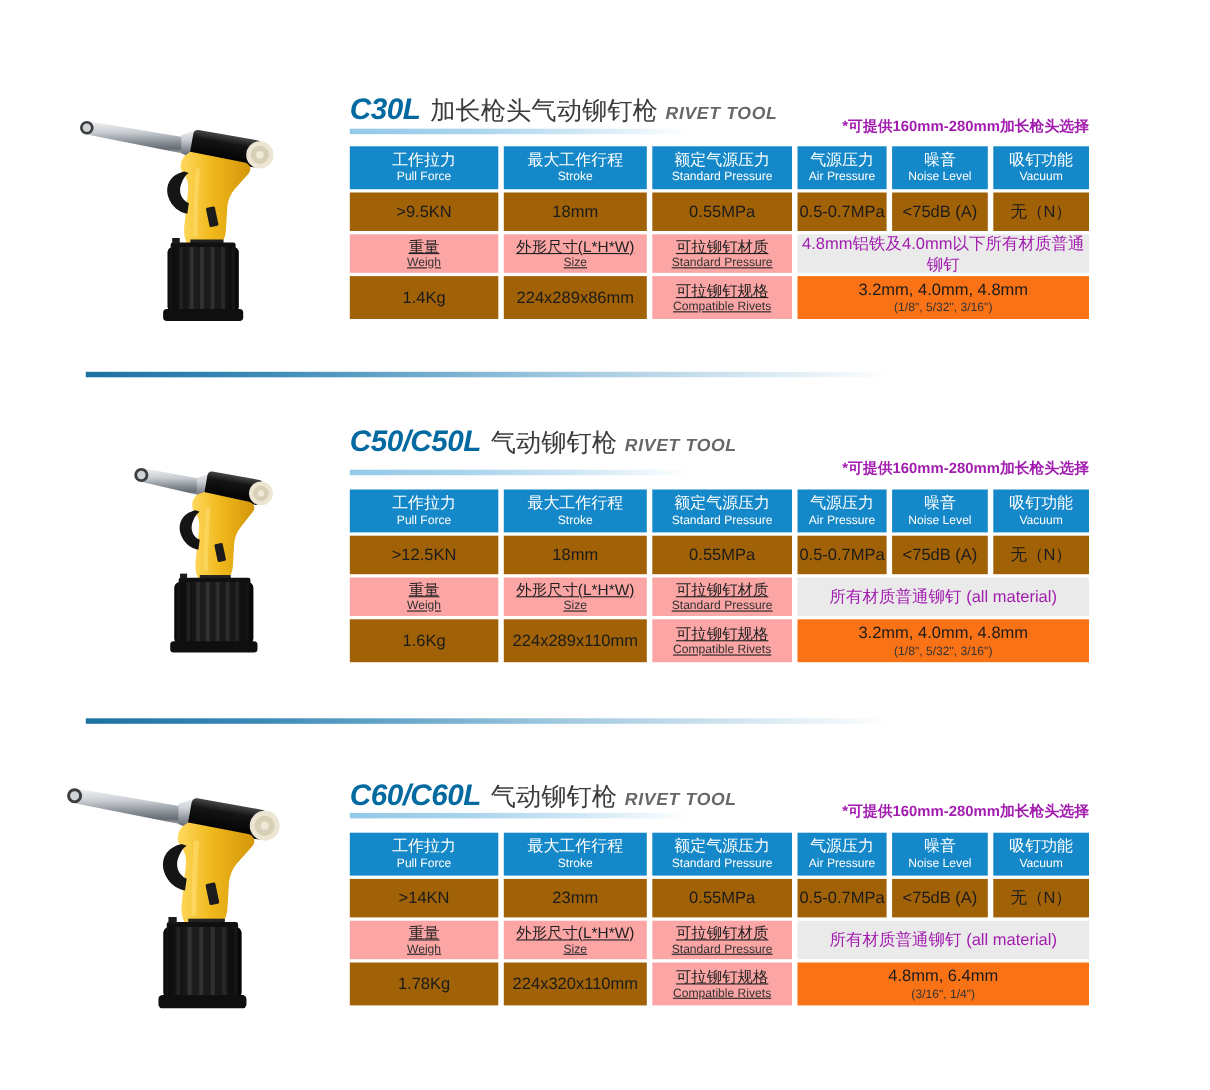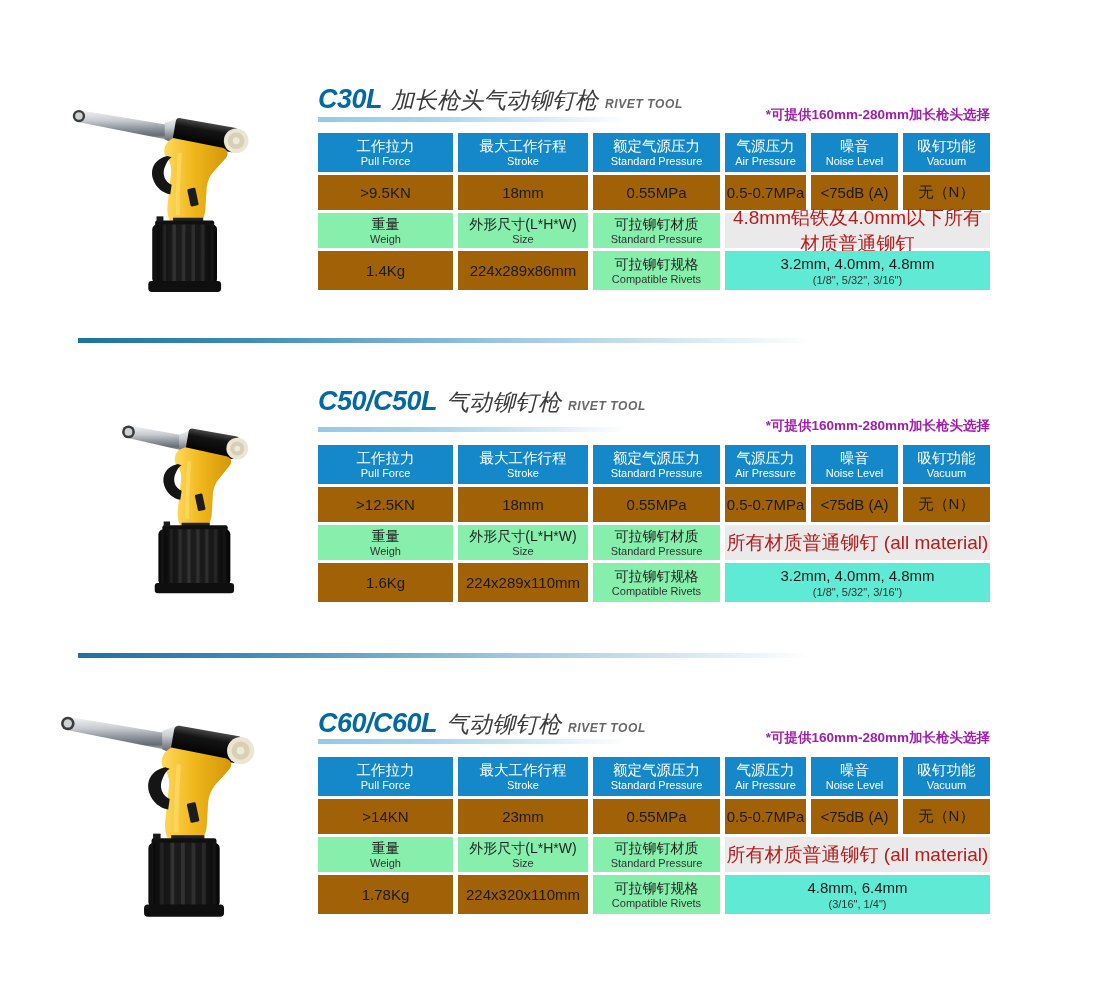--- a/index.html
+++ b/index.html
@@ -2,47 +2,47 @@
 <html><head>
 <meta charset="utf-8">
 <style>
   html,body{margin:0;padding:0;background:#fff;}
   .page{position:relative;width:1100px;height:991px;background:#ffffff;overflow:hidden;
         font-family:"Liberation Sans","DejaVu Sans",sans-serif;}
 
   
   .section-title{position:absolute;left:318px;white-space:nowrap;}
   .model{font-style:italic;font-weight:bold;font-size:27px;color:#0369a1;letter-spacing:-.5px;}
-  .pname{font-style:italic;font-size:23px;color:#3c3c3c;margin-left:9px;}
-  .rtool{font-style:italic;font-weight:bold;font-size:12px;color:#676767;margin-left:7px;letter-spacing:.6px;}
+  .pname{font-size:23px;color:#3c3c3c;margin-left:9px;}
+  .rtool{font-style:italic;font-weight:bold;font-size:16px;color:#676767;margin-left:7px;letter-spacing:.6px;}
 
   .underline{position:absolute;left:318px;width:310px;height:5px;
      background:linear-gradient(to right,#93c9e7 0%,#a9d4ec 35%,#cde6f4 65%,rgba(255,255,255,0) 100%);}
 
   .note{position:absolute;left:588px;width:402px;text-align:right;
         font-size:13.5px;font-weight:bold;color:#a21caf;}
 
   .divider{position:absolute;left:78px;width:940px;height:4.5px;
      background:linear-gradient(to right,#1d71a3 0%,#3d8cb8 18%,#9cc6de 45%,rgba(255,255,255,0) 78%);}
 
   
   .spec-table{position:absolute;left:318px;width:772px;display:grid;
      grid-template-columns:135px 130px 127px 81px 87px 87px;
      grid-template-rows:39px 35px 35px 39px;
      column-gap:5px;row-gap:3px;}
   .cell{display:flex;flex-direction:column;align-items:center;justify-content:center;text-align:center;}
   .hcell{background:#1488c8;color:#fff;}
   .hcell .zh{font-size:14.5px;line-height:17px;}
   .hcell .en{font-size:11px;line-height:13px;}
   .vcell{background:#a16207;font-size:15px;color:#1b1b1b;}
-  .gcell{background:#86efac;color:#222;}
+  .gcell{background:#fca5a5;color:#222;text-decoration:underline;}
   .gcell .zh{font-size:14px;line-height:17px;}
   .gcell .en{font-size:11px;line-height:13px;color:#333;}
-  .mcell2{grid-column:4/7;background:#eaeaea;font-size:19px;color:#b91c1c;}
-  .mcell3{grid-column:4/7;background:#5eead4;}
+  .mcell2{grid-column:4/7;background:#eaeaea;font-size:15px;color:#a21caf;}
+  .mcell3{grid-column:4/7;background:#f97316;}
   .mcell3 .l1{font-size:15px;line-height:18px;color:#1b1b1b;}
   .mcell3 .l2{font-size:11px;line-height:14px;color:#333;}
 
   .gun{position:absolute;}
 </style>
 </head>
 <body>
 
 <div class="page">
 

